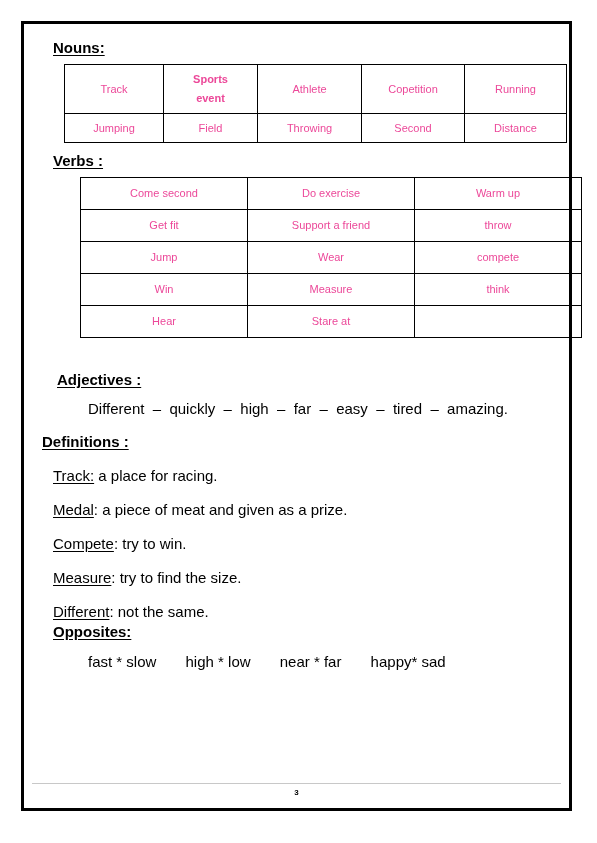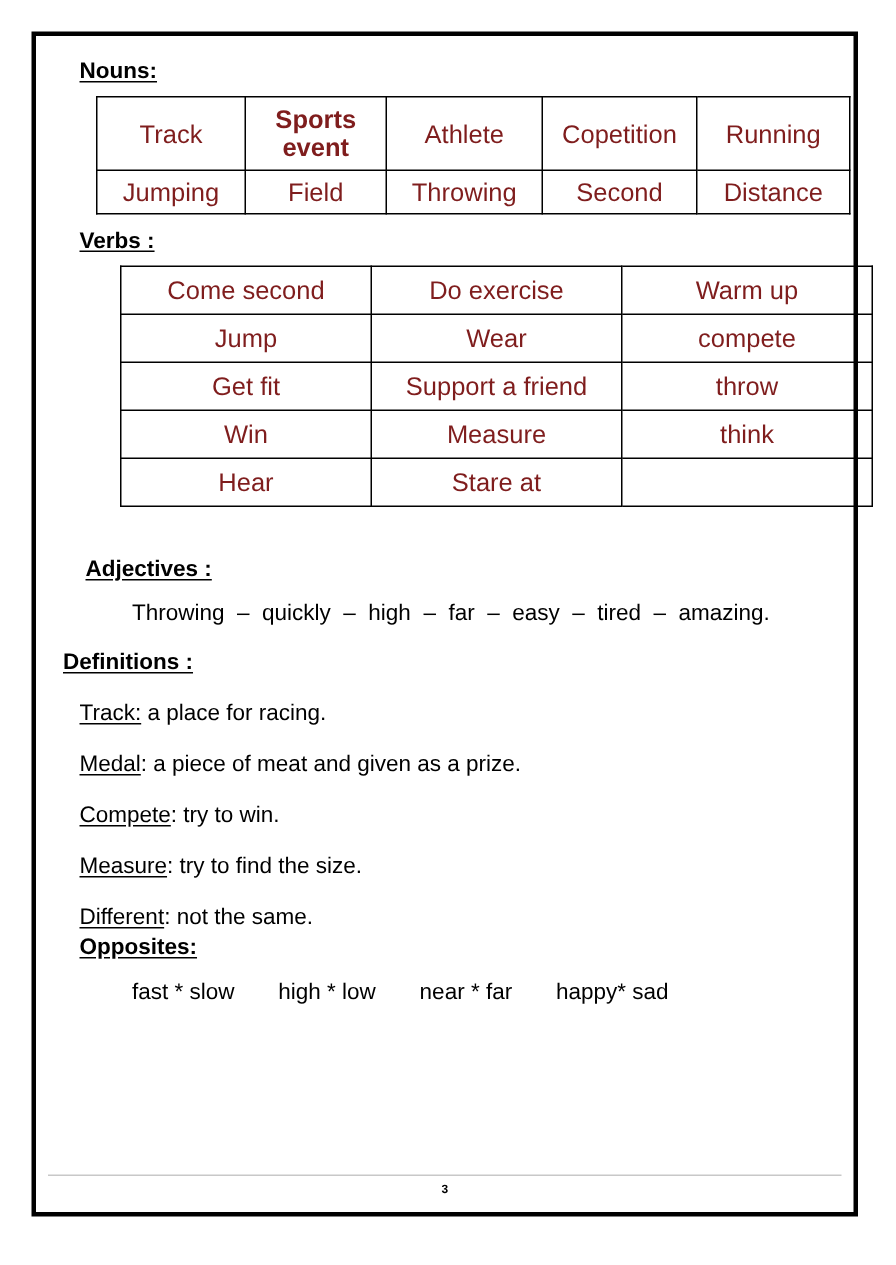--- a/index.html
+++ b/index.html
@@ -54,22 +54,22 @@
   .h-nouns { margin-left: 15px; margin-top: 2px; }
   .h-verbs { margin-left: 15px; margin-top: 8px; }
   .h-adjectives { margin-left: 19px; margin-top: 0; }
   .h-definitions { margin-left: 4px; margin-top: 13px; }
   .h-opposites { margin-left: 15px; margin-top: 0; }
 
   
   table.grid {
     border-collapse: collapse;
     table-layout: fixed;
-    font-size: 17px;
-    color: #7f1d1d;
+    font-size: 11px;
+    color: #ec4899;
     padding-left: 24px;
   }
   table.grid td {
     border: 1px solid #000000;
     text-align: center;
     vertical-align: middle;
     padding: 0 2px;
     line-height: 19px;
   }
 
@@ -186,45 +186,45 @@
           <col style="width:167px">
           <col style="width:167px">
       </colgroup>
       <tbody>
         <tr>
           <td><span>Come second</span></td>
           <td><span>Do exercise</span></td>
           <td><span>Warm up</span></td>
         </tr>
         <tr>
+          <td><span>Get fit</span></td>
+          <td><span>Support a friend</span></td>
+          <td><span>throw</span></td>
+        </tr>
+        <tr>
           <td><span>Jump</span></td>
           <td><span>Wear</span></td>
           <td><span>compete</span></td>
         </tr>
         <tr>
-          <td><span>Get fit</span></td>
-          <td><span>Support a friend</span></td>
-          <td><span>throw</span></td>
-        </tr>
-        <tr>
           <td><span>Win</span></td>
           <td><span>Measure</span></td>
           <td><span>think</span></td>
         </tr>
         <tr>
           <td><span>Hear</span></td>
           <td><span>Stare at</span></td>
           <td><span></span></td>
         </tr>
       </tbody>
     </table>
 
     <div class="adjectives-block">
       <div class="section-heading h-adjectives"><span class="u">Adjectives :</span></div>
-      <div class="word-list">Throwing  –  quickly  –  high  –  far  –  easy  –  tired  –  amazing.</div>
+      <div class="word-list">Different  –  quickly  –  high  –  far  –  easy  –  tired  –  amazing.</div>
     </div>
 
     <div class="definitions-block">
       <div class="section-heading h-definitions"><span class="u">Definitions :</span></div>
 
       <div class="definition-line"><span class="term">Track:</span><span> a place for racing.</span></div>
       <div class="definition-line"><span class="term">Medal</span><span>: a piece of meat and given as a prize.</span></div>
       <div class="definition-line"><span class="term">Compete</span><span>: try to win.</span></div>
       <div class="definition-line"><span class="term">Measure</span><span>: try to find the size.</span></div>
       <div class="definition-line"><span class="term">Different</span><span>: not the same.</span></div>

